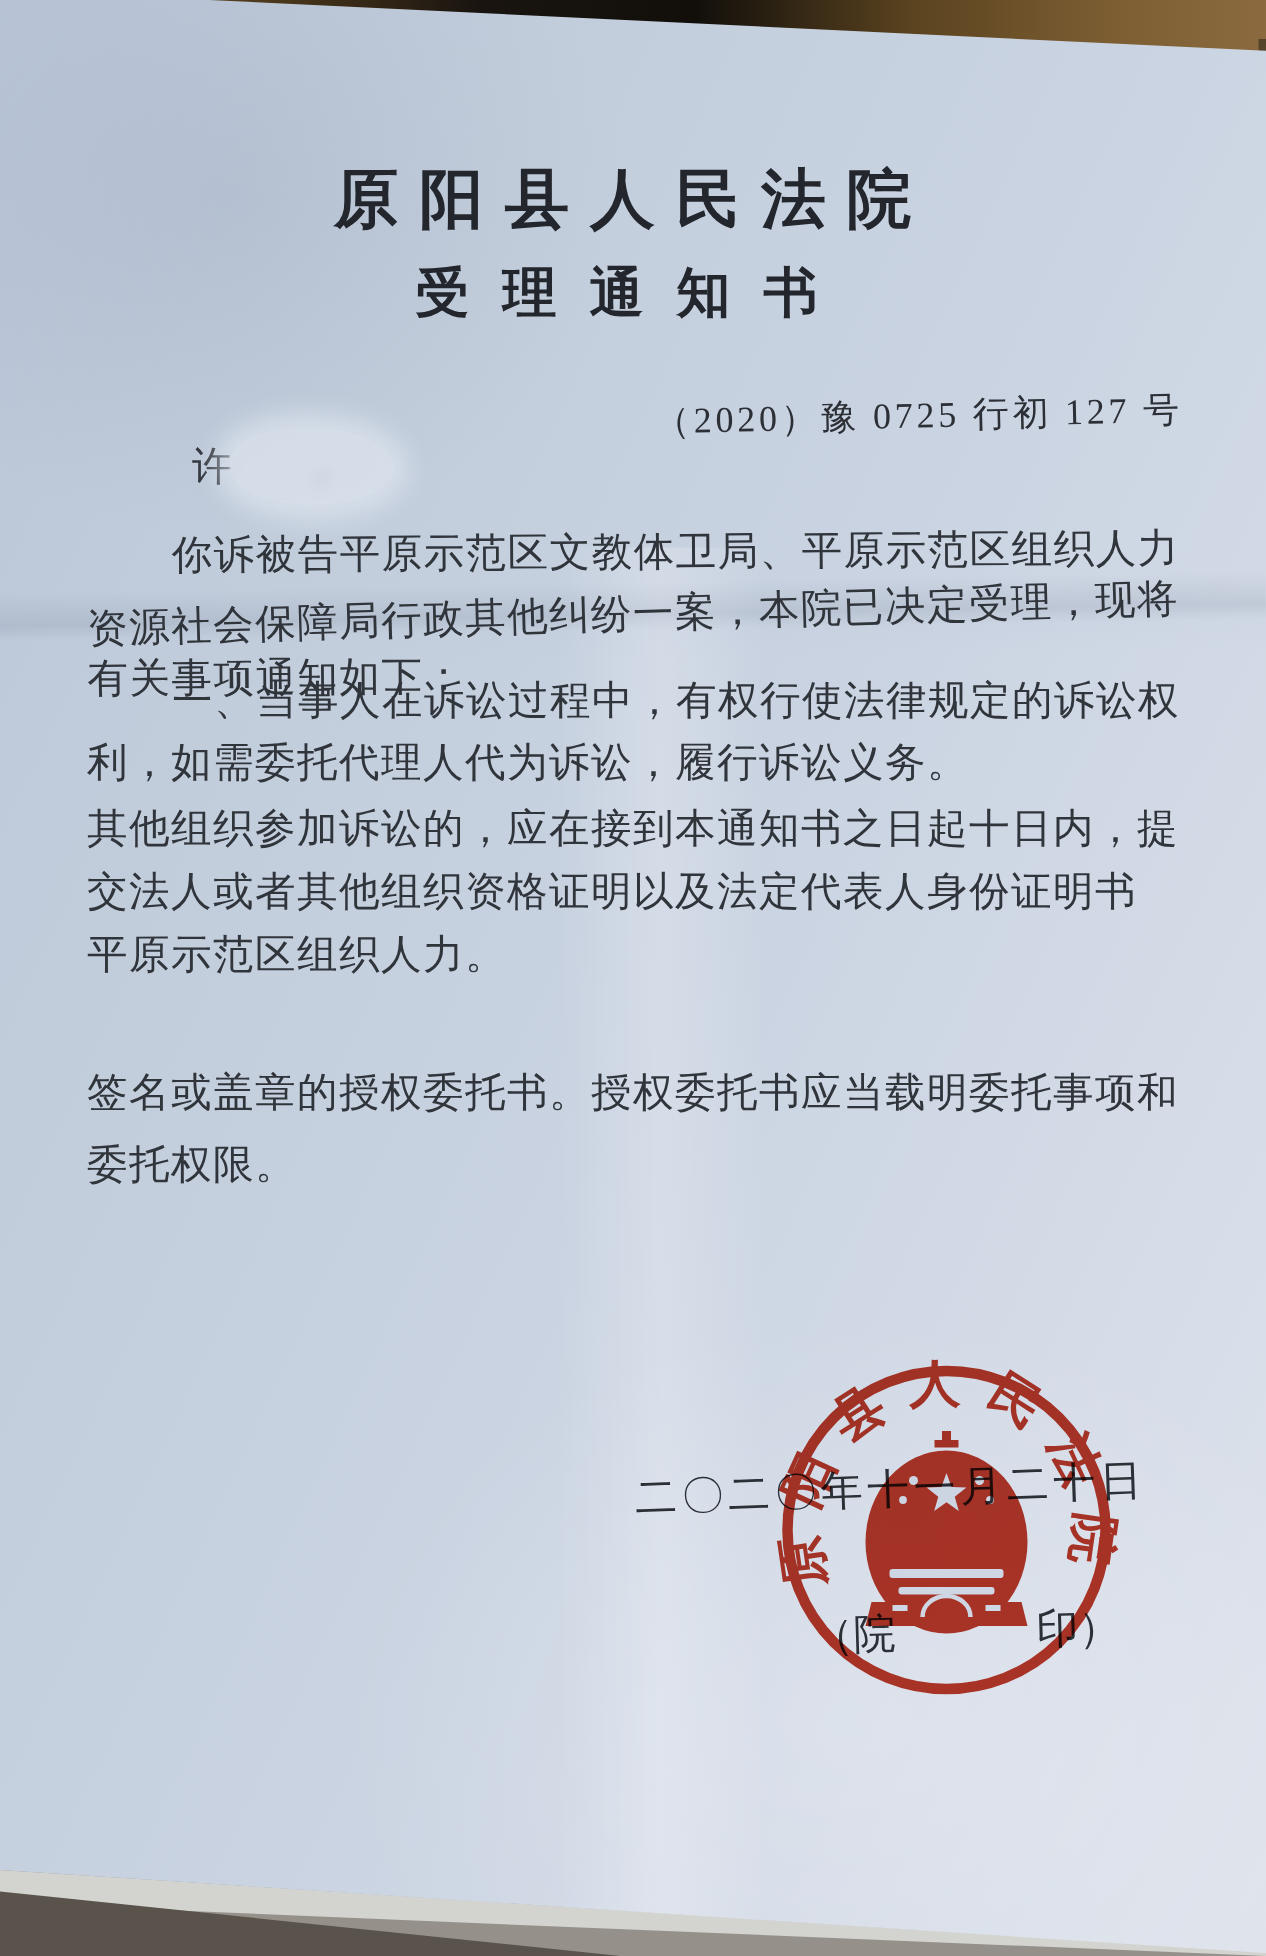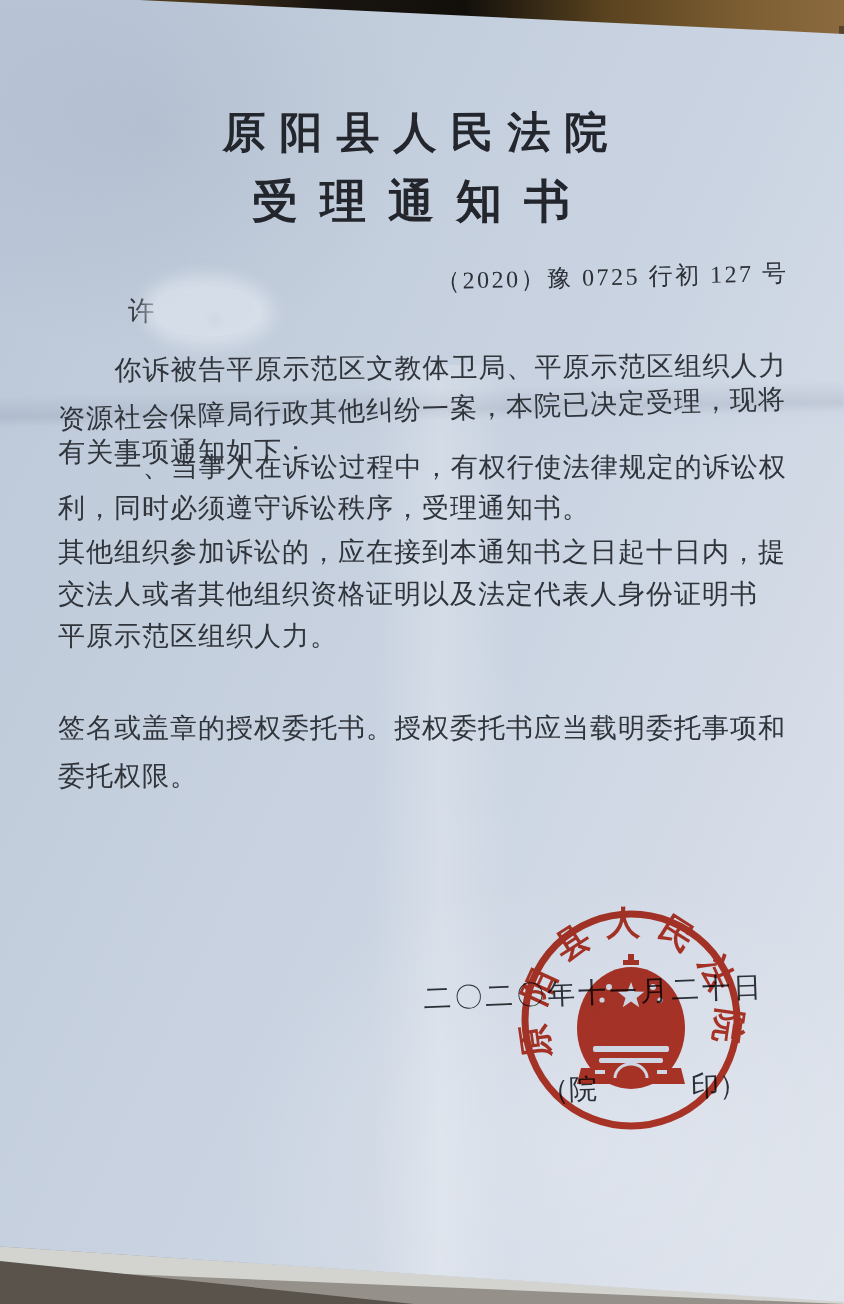--- a/index.html
+++ b/index.html
@@ -52,21 +52,21 @@
     background:linear-gradient(90deg,rgba(255,255,255,0),rgba(255,255,255,.22) 50%,rgba(255,255,255,0));
   }
   
   .court {
     position:absolute; top:104px; left:0; width:100%;
     text-align:center; font-size:43px; font-weight:700;
     letter-spacing:14px; color:#23262c;
   }
   .doc-title {
     position:absolute; top:171px; left:0; width:100%;
-    text-align:center; font-size:46px; font-weight:700;
+    text-align:center; font-size:36px; font-weight:700;
     letter-spacing:22px; color:#23262c;
   }
   .caseno {
     position:absolute; top:261px; right:56px;
     font-size:24px; letter-spacing:2.5px;
     transform:rotate(-1.3deg); color:#2c3036;
   }
   .addr {
     position:absolute; top:293px; left:128px;
     font-size:27px; color:#2f333a;
@@ -131,21 +131,21 @@
     <div class="name-blur"></div>
 
     <div class="para p-intro">
       <span class="line indent">你诉被告平原示范区文教体卫局、平原示范区组织人力</span>
       <span class="line warp">资源社会保障局行政其他纠纷一案，本院已决定受理，现将</span>
       <span class="line">有关事项通知如下：</span>
     </div>
 
     <div class="para p-item1">
       <span class="line indent">一、当事人在诉讼过程中，有权行使法律规定的诉讼权</span>
-      <span class="line">利，同时必须遵守诉讼秩序，受理通知书。</span>
+      <span class="line">利，如需委托代理人代为诉讼，履行诉讼义务。</span>
     </div>
 
     <div class="para p-item2">
       <span class="line">其他组织参加诉讼的，应在接到本通知书之日起十日内，提</span>
       <span class="line">交法人或者其他组织资格证明以及法定代表人身份证明书</span>
       <span class="line">平原示范区组织人力。</span>
     </div>
 
     <div class="para p-item3">
       <span class="line">签名或盖章的授权委托书。授权委托书应当载明委托事项和</span>

